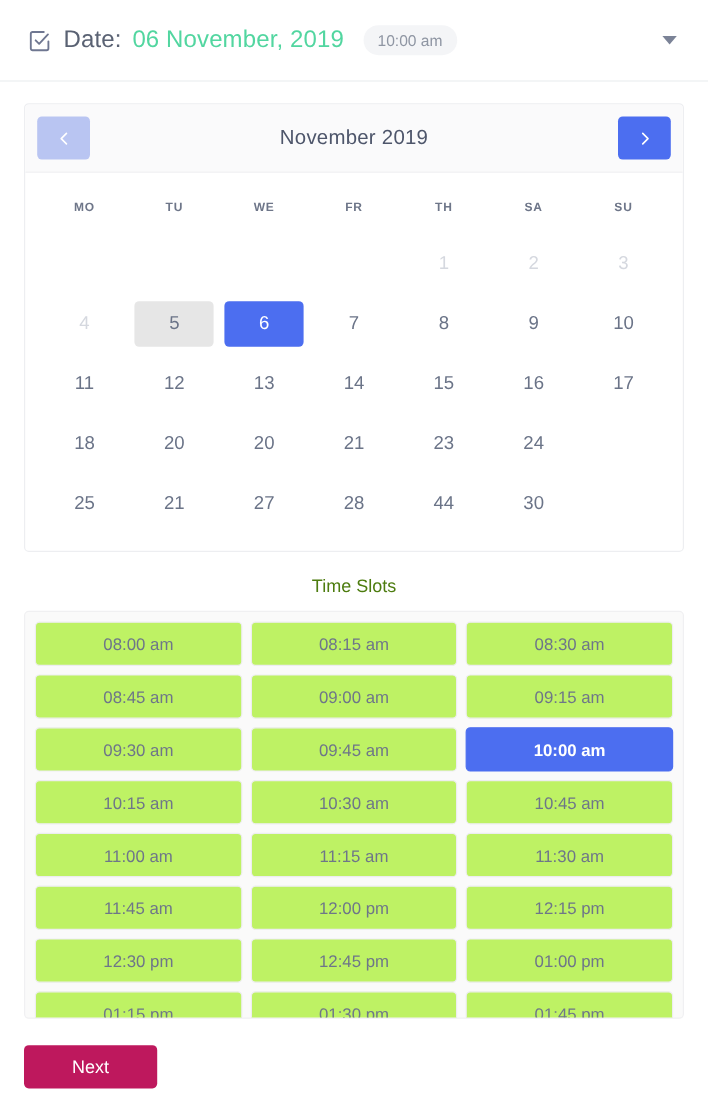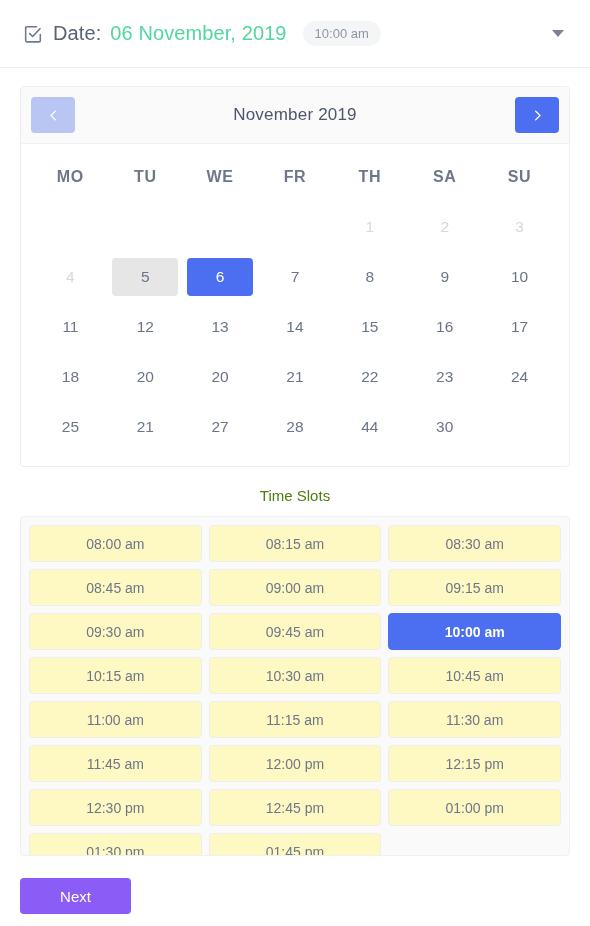--- a/index.html
+++ b/index.html
@@ -108,21 +108,21 @@
   }
 
   .cal-body { padding: 6px 12px 14px 12px; }
 
   .week-row {
     display: grid;
     grid-template-columns: repeat(7, 1fr);
   }
   .wd {
     text-align: center;
-    font-size: 16px;
+    font-size: 10px;
     font-weight: bold;
     color: #6e7689;
     letter-spacing: 0.7px;
     padding: 18px 0 16px 0;
   }
 
   .day-cell {
     height: 50px;
     display: flex;
     align-items: center;
@@ -162,21 +162,21 @@
     overflow: hidden;
     box-sizing: border-box;
     padding: 8px 8px 0 8px;
   }
   .slots-grid {
     display: grid;
     grid-template-columns: repeat(3, 1fr);
     gap: 7px 7px;
   }
   .slot {
-    background: #fef9c3;
+    background: #bef264;
     border: 1px solid #ededef;
     border-radius: 4px;
     height: 37px;
     display: flex;
     align-items: center;
     justify-content: center;
     font-size: 14px;
     color: #6e7689;
     cursor: pointer;
     box-sizing: border-box;
@@ -186,21 +186,21 @@
     border-color: #4c6ef0;
     color: #ffffff;
     font-weight: bold;
   }
 
   
   .footer {
     padding: 22px 20px 0 20px;
   }
   .next-btn {
-    background: #8b5cf6;
+    background: #be185d;
     color: #ffffff;
     border: none;
     border-radius: 4px;
     width: 111px;
     height: 36px;
     font-size: 15px;
     font-family: "Liberation Sans", sans-serif;
     cursor: pointer;
   }
 </style>
@@ -327,23 +327,20 @@
           <div class="day-cell">
             <div class="day">20</div>
           </div>
           <div class="day-cell">
             <div class="day">20</div>
           </div>
           <div class="day-cell">
             <div class="day">21</div>
           </div>
           <div class="day-cell">
-            <div class="day">22</div>
-          </div>
-          <div class="day-cell">
             <div class="day">23</div>
           </div>
           <div class="day-cell">
             <div class="day">24</div>
           </div>
         </div>
         <div class="week-row">
           <div class="day-cell">
             <div class="day">25</div>
           </div>
@@ -387,20 +384,21 @@
       <div class="slot">10:45 am</div>
       <div class="slot">11:00 am</div>
       <div class="slot">11:15 am</div>
       <div class="slot">11:30 am</div>
       <div class="slot">11:45 am</div>
       <div class="slot">12:00 pm</div>
       <div class="slot">12:15 pm</div>
       <div class="slot">12:30 pm</div>
       <div class="slot">12:45 pm</div>
       <div class="slot">01:00 pm</div>
+      <div class="slot">01:15 pm</div>
       <div class="slot">01:30 pm</div>
       <div class="slot">01:45 pm</div>
     </div>
 </div>
 
 <div class="footer">
   <button class="next-btn">Next</button>
 </div>
 
 </body></html>

